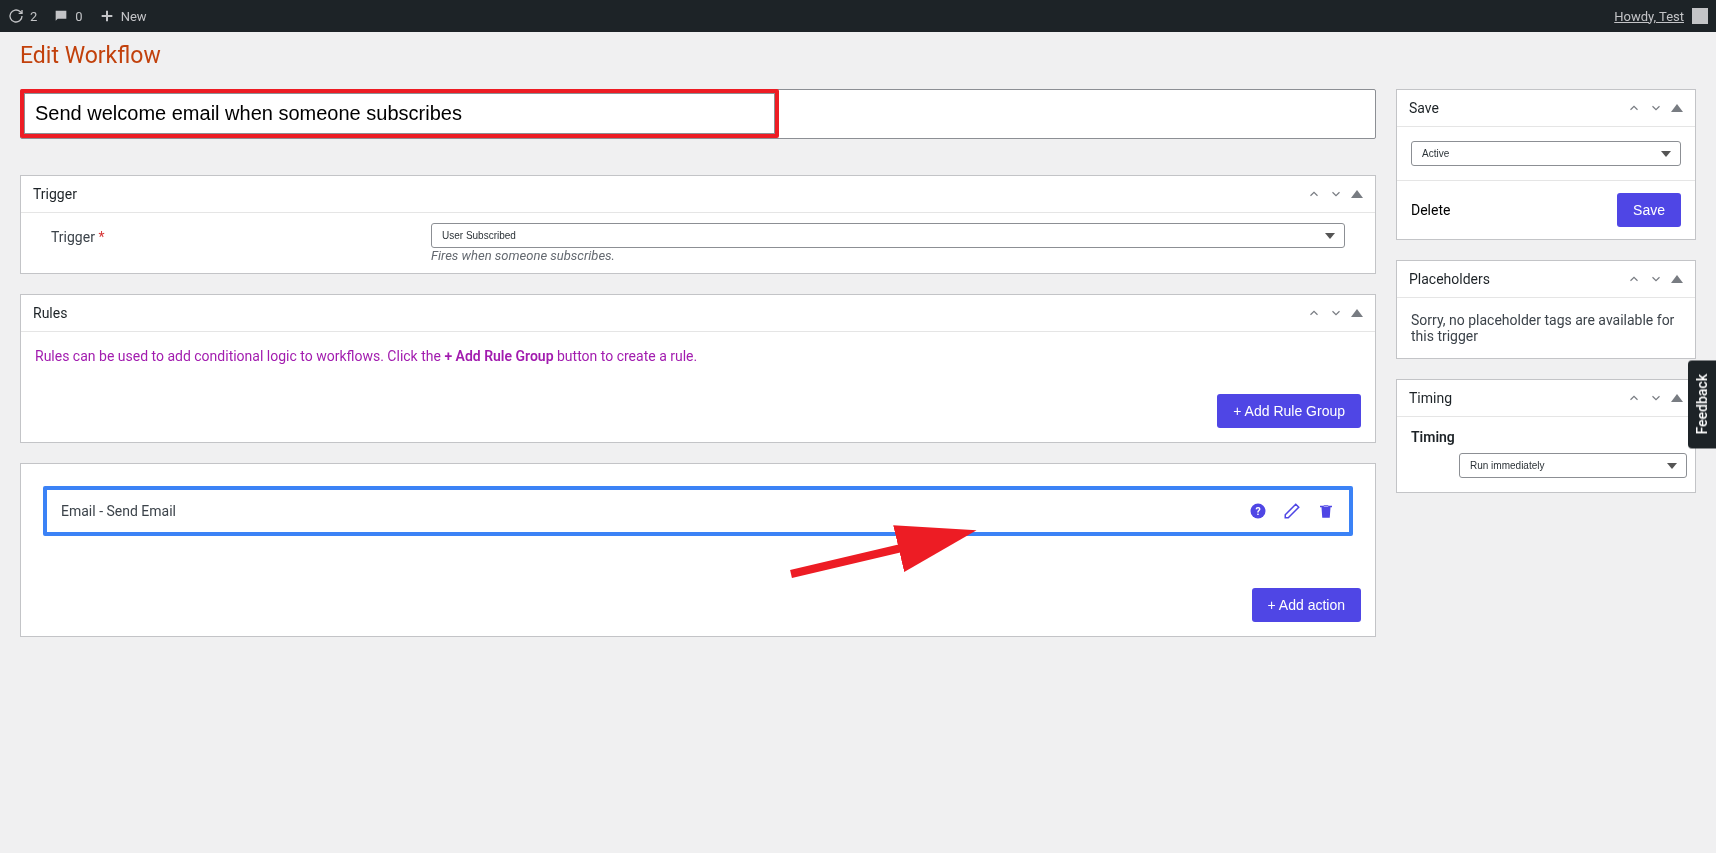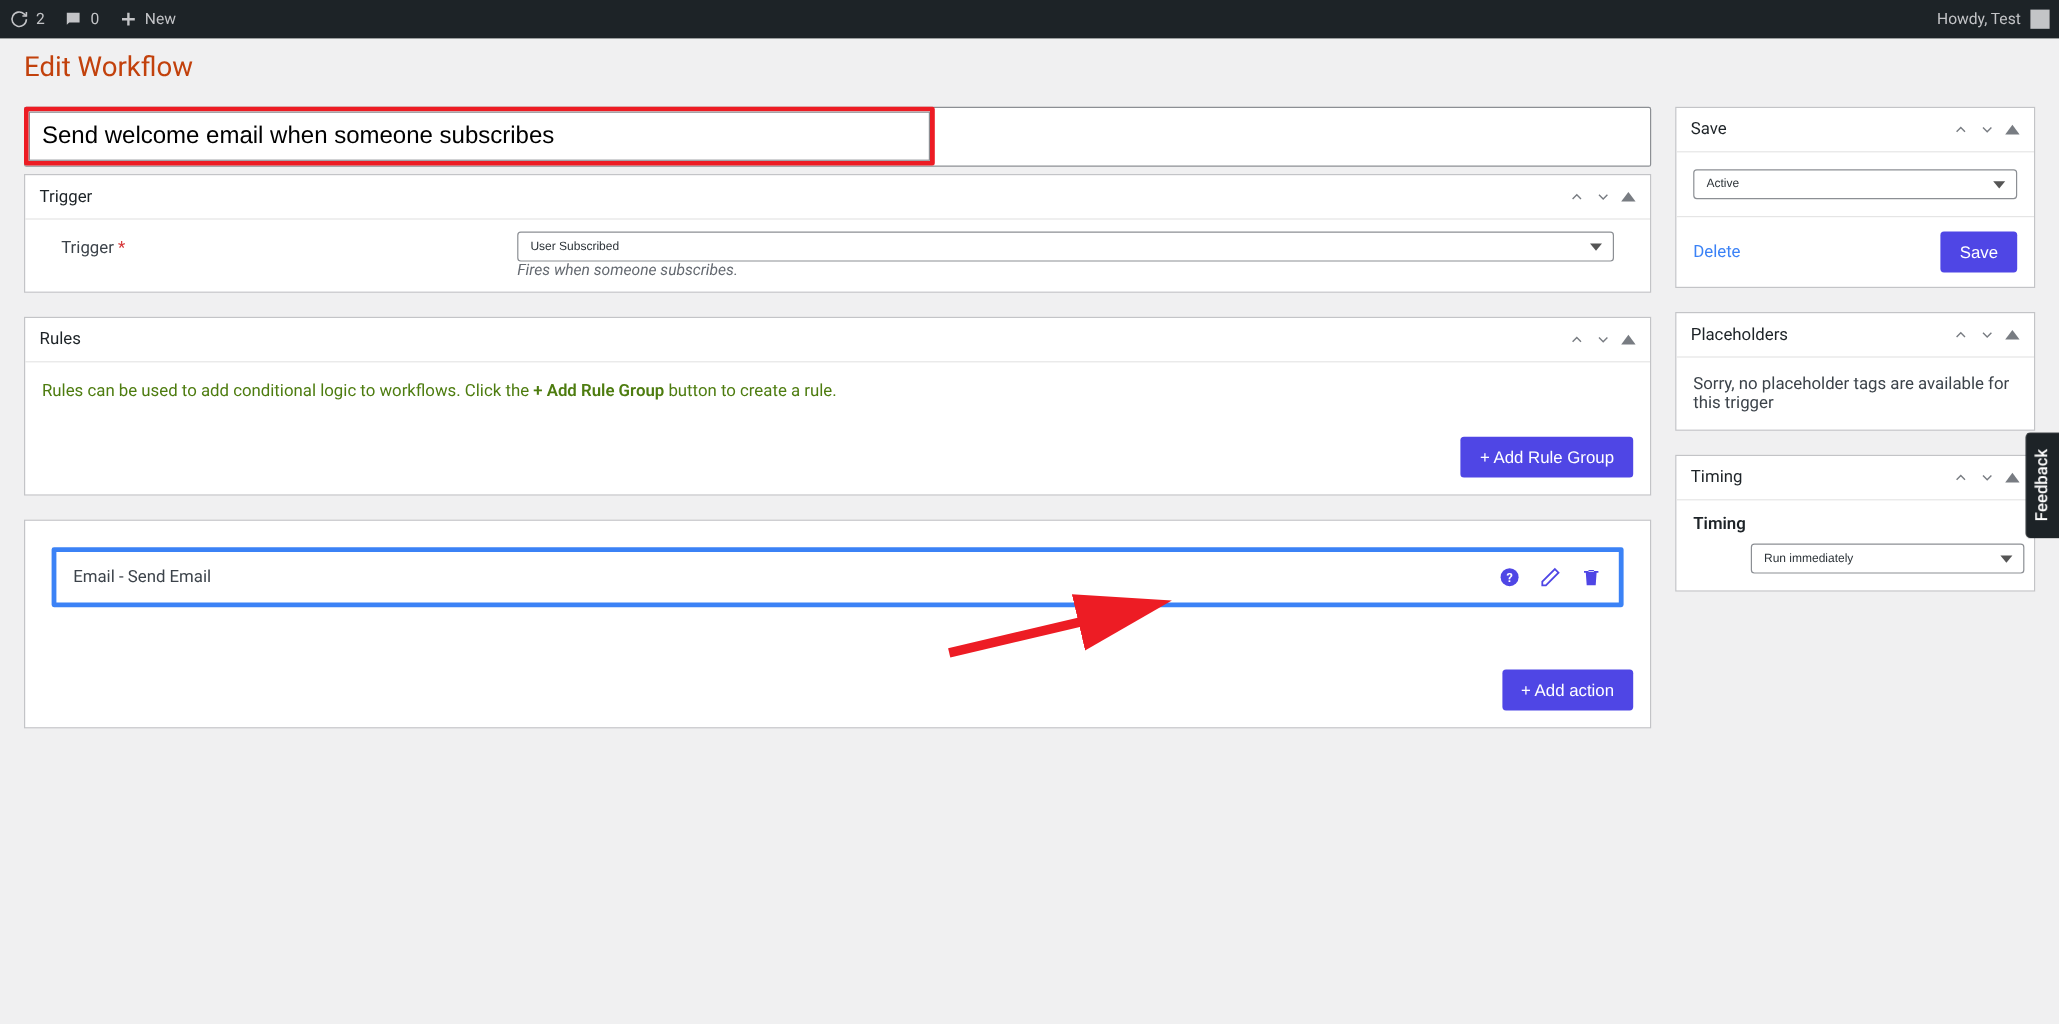--- a/index.html
+++ b/index.html
@@ -1,69 +1,69 @@
 <!DOCTYPE html>
 <html><head>
   <meta charset="utf-8">
   <style>
     * { box-sizing: border-box; margin: 0; padding: 0; }
     body { font-family: -apple-system, BlinkMacSystemFont, "Segoe UI", Roboto, sans-serif; background: #f0f0f1; color: #3c434a; font-size: 14px; }
     
     .admin-bar { background: #1d2327; color: #c3c4c7; height: 32px; display: flex; align-items: center; justify-content: space-between; padding: 0 8px; font-size: 13px; }
     .admin-bar-left { display: flex; align-items: center; gap: 16px; }
     .admin-bar-item { display: flex; align-items: center; gap: 6px; cursor: pointer; }
-    .admin-bar-right { display: flex; align-items: center; gap: 8px; }
+    .admin-bar-right { display: flex; align-items: center; gap: 8px; text-decoration: underline; }
     .avatar-square { width: 16px; height: 16px; background: #c3c4c7; display: inline-block; }
     
     .page-wrap { padding: 20px; display: flex; gap: 20px; align-items: flex-start; }
     .page-title-wrap { padding: 10px 20px 0 20px; }
     .page-title { font-size: 23px; font-weight: 400; color: #c2410c; }
     
     .main-col { flex: 1; min-width: 0; }
     .side-col { width: 300px; flex-shrink: 0; }
     
     .title-input-wrap { border: 4px solid #ed1c24; margin-bottom: 20px; border-radius: 2px; position: relative; z-index: 2; width: 56%; }
     .title-input { width: 100%; border: 1px solid #8c8f94; padding: 8px 10px; font-size: 20px; background: #fff; outline: none; }
     .title-input-full { position: absolute; top: 0; left: 0; right: 0; height: 100%; border: 1px solid #8c8f94; background: #fff; z-index: 1; border-radius: 2px; }
-    .title-wrap-outer { position: relative; margin-bottom: 6px; height: 50px; }
+    .title-wrap-outer { position: relative; margin-bottom: 36px; height: 50px; }
     
     .panel { background: #fff; border: 1px solid #c3c4c7; margin-bottom: 20px; }
     .panel-header { display: flex; align-items: center; justify-content: space-between; padding: 10px 12px; border-bottom: 1px solid #e5e5e5; }
     .panel-header-title { font-size: 14px; font-weight: 400; color: #1d2327; }
     .panel-controls { display: flex; align-items: center; gap: 8px; color: #787c82; }
     .panel-body { padding: 12px 14px; }
     .panel-body-sm { padding: 14px 14px; }
     
     .chev { width: 14px; height: 14px; display: inline-block; cursor: pointer; }
     .tri-up { width: 0; height: 0; border-left: 6px solid transparent; border-right: 6px solid transparent; border-bottom: 8px solid #787c82; display: inline-block; cursor: pointer; }
     
     .form-row { display: flex; padding: 10px 30px; }
     .form-label { width: 380px; flex-shrink: 0; font-size: 14px; color: #3c434a; padding-top: 6px; }
     .form-label .req { color: #d63638; }
     .form-field { flex: 1; }
     .select { width: 100%; padding: 6px 28px 6px 10px; border: 1px solid #8c8f94; border-radius: 3px; background: #fff; font-size: 10px; color: #2c3338; cursor: pointer; appearance: none; position: relative; }
     .select-wrap { position: relative; }
     .select-wrap::after { content: ""; position: absolute; right: 10px; top: 50%; transform: translateY(-50%); width: 0; height: 0; border-left: 5px solid transparent; border-right: 5px solid transparent; border-top: 6px solid #555; pointer-events: none; }
     .helper-text { font-style: italic; color: #646970; font-size: 13px; margin-top: 0; }
     
-    .rules-text { font-size: 14px; color: #4d7c0f; padding: 4px 0 12px 0; }
+    .rules-text { font-size: 14px; color: #a21caf; padding: 4px 0 12px 0; }
     .rules-text .bold { font-weight: 600; }
     
     .btn-primary { background: #4f46e5; color: #fff; border: none; padding: 9px 16px; font-size: 14px; border-radius: 3px; cursor: pointer; font-weight: 500; }
     .btn-row-right { display: flex; justify-content: flex-end; padding: 6px 14px 14px 14px; }
     
     .action-item { display: flex; align-items: center; justify-content: space-between; padding: 12px 14px; border: 4px solid #3b82f6; margin: 22px; border-radius: 2px; }
     .action-item-title { color: #3c434a; font-size: 14px; }
     .action-item-icons { display: flex; align-items: center; gap: 16px; }
     .action-icon { width: 18px; height: 18px; cursor: pointer; color: #4f46e5; }
     
     .arrow-annotation { position: absolute; pointer-events: none; }
     
     .save-footer { display: flex; align-items: center; justify-content: space-between; padding: 12px 14px; border-top: 1px solid #e5e5e5; }
-    .link-danger { color: #3b82f6; cursor: pointer; font-size: 14px; }
+    .link-danger { color: #000000; cursor: pointer; font-size: 14px; }
     
     .timing-label { font-size: 14px; font-weight: 600; color: #1d2327; margin-bottom: 8px; padding: 0 14px; padding-top: 12px;}
     .timing-select-wrap { padding: 0 8px 14px 14px; margin-left: 48px; }
     
     .feedback-tab { position: fixed; right: 0; top: 360px; background: #1d2327; color: #fff; padding: 14px 6px; writing-mode: vertical-rl; transform: rotate(180deg); font-size: 14px; cursor: pointer; border-radius: 0 4px 4px 0; z-index: 100; font-weight: 500; }
     
     .actions-wrap { position: relative; }
   </style>
 </head>
 <body>

